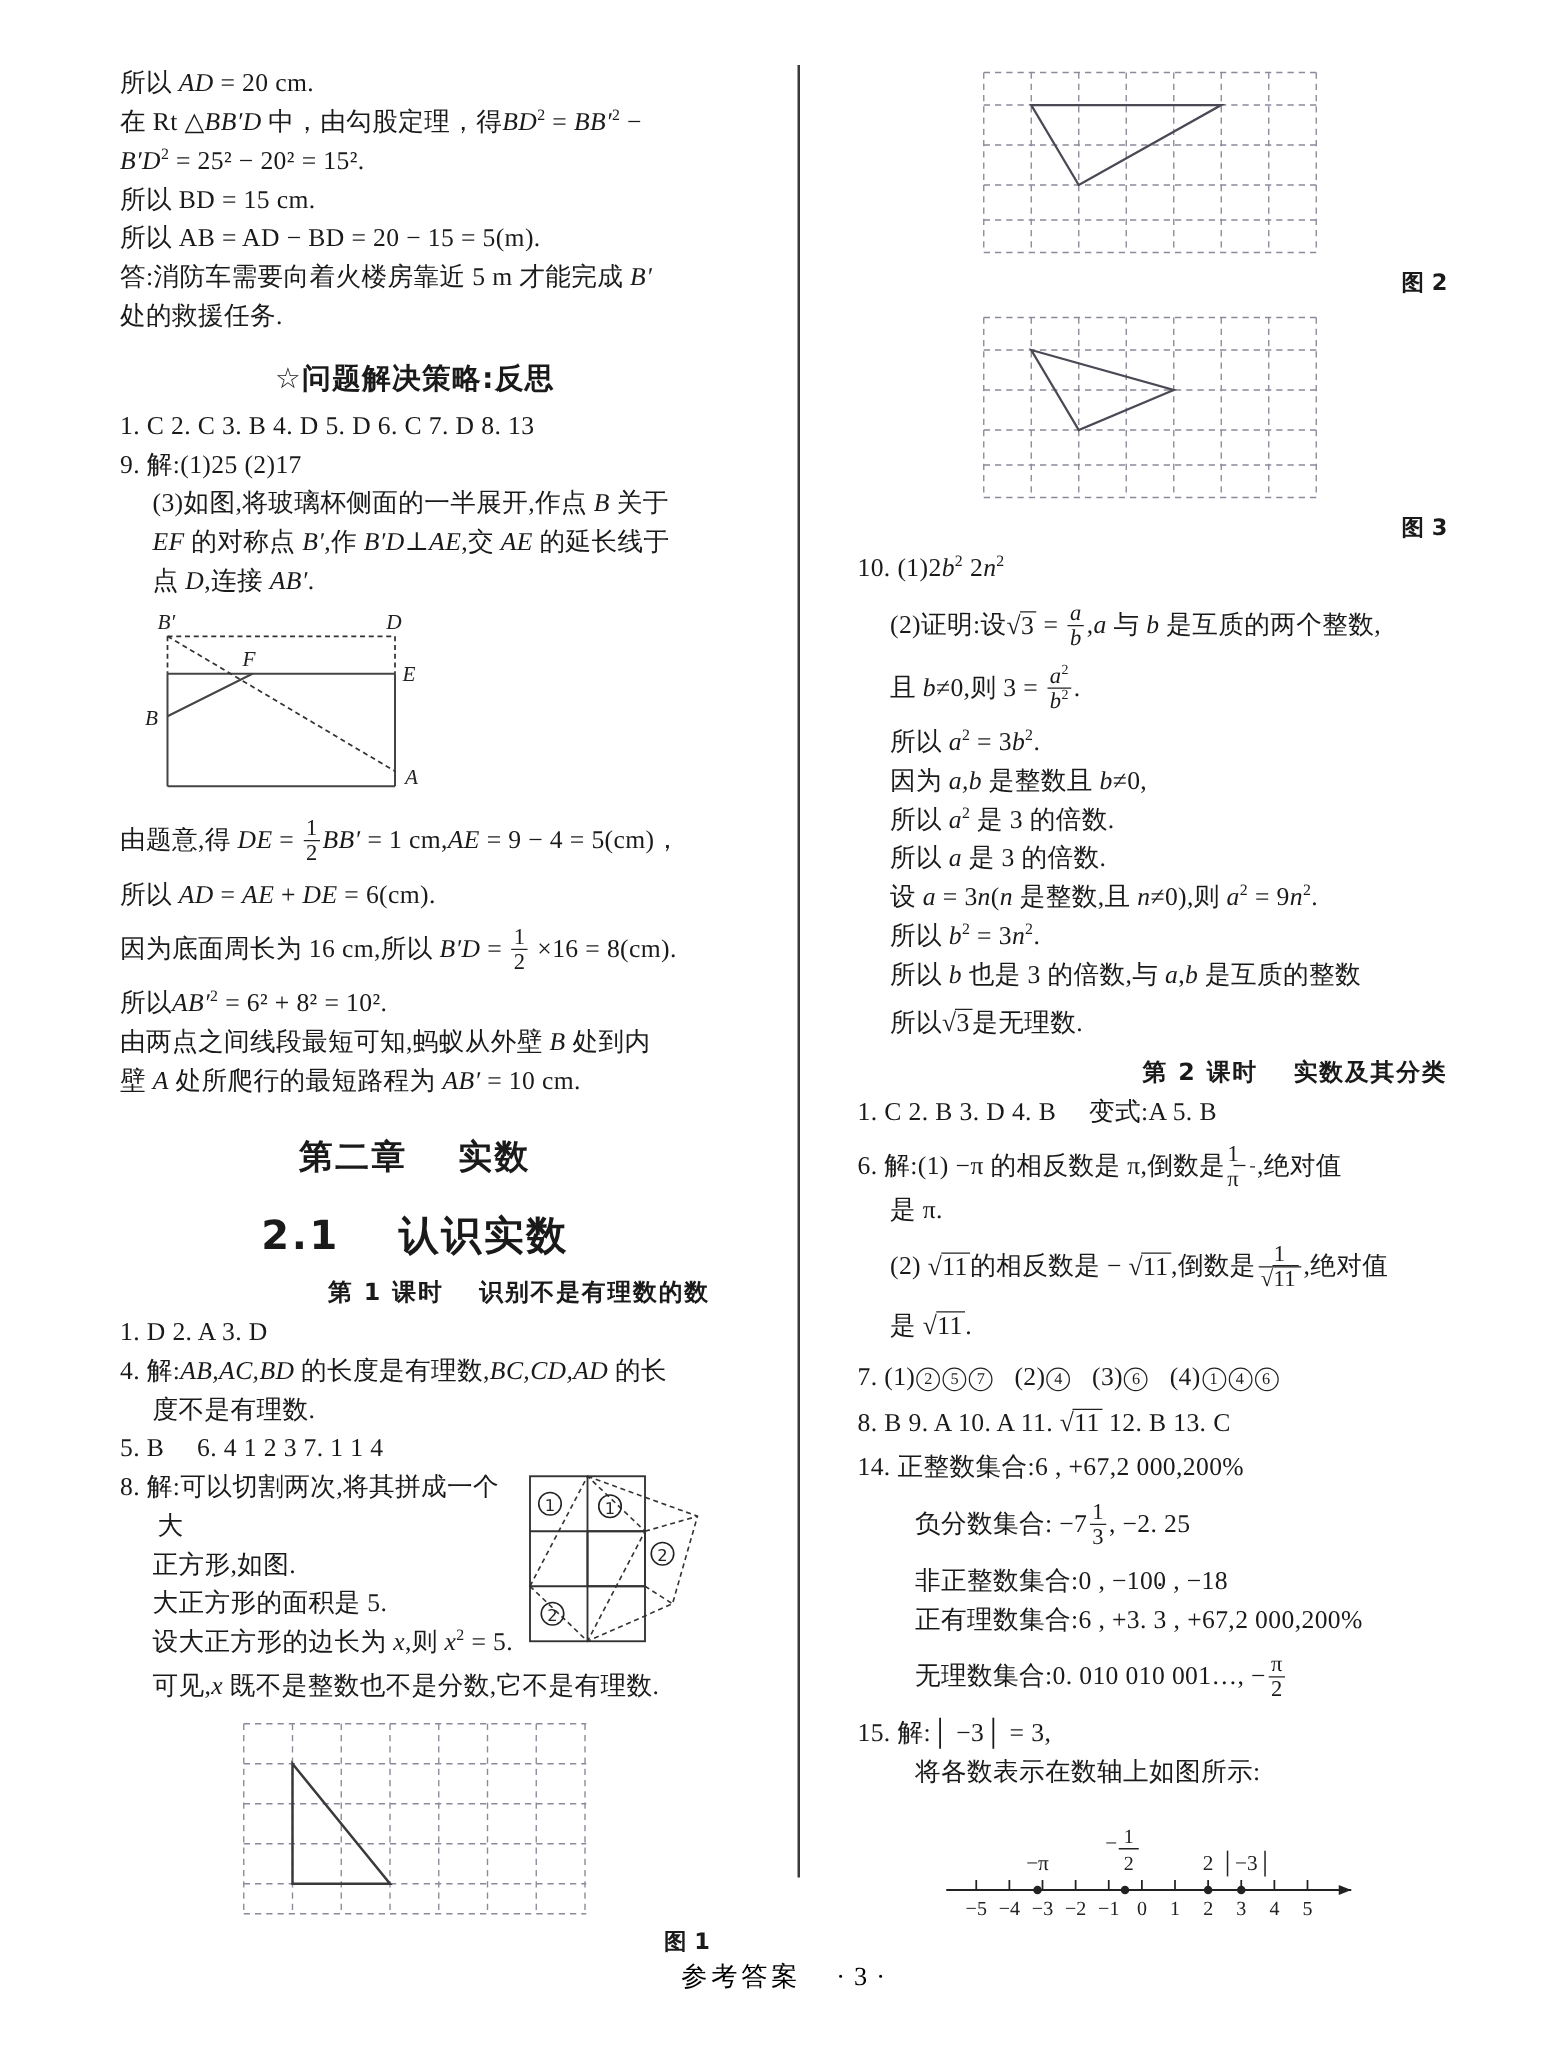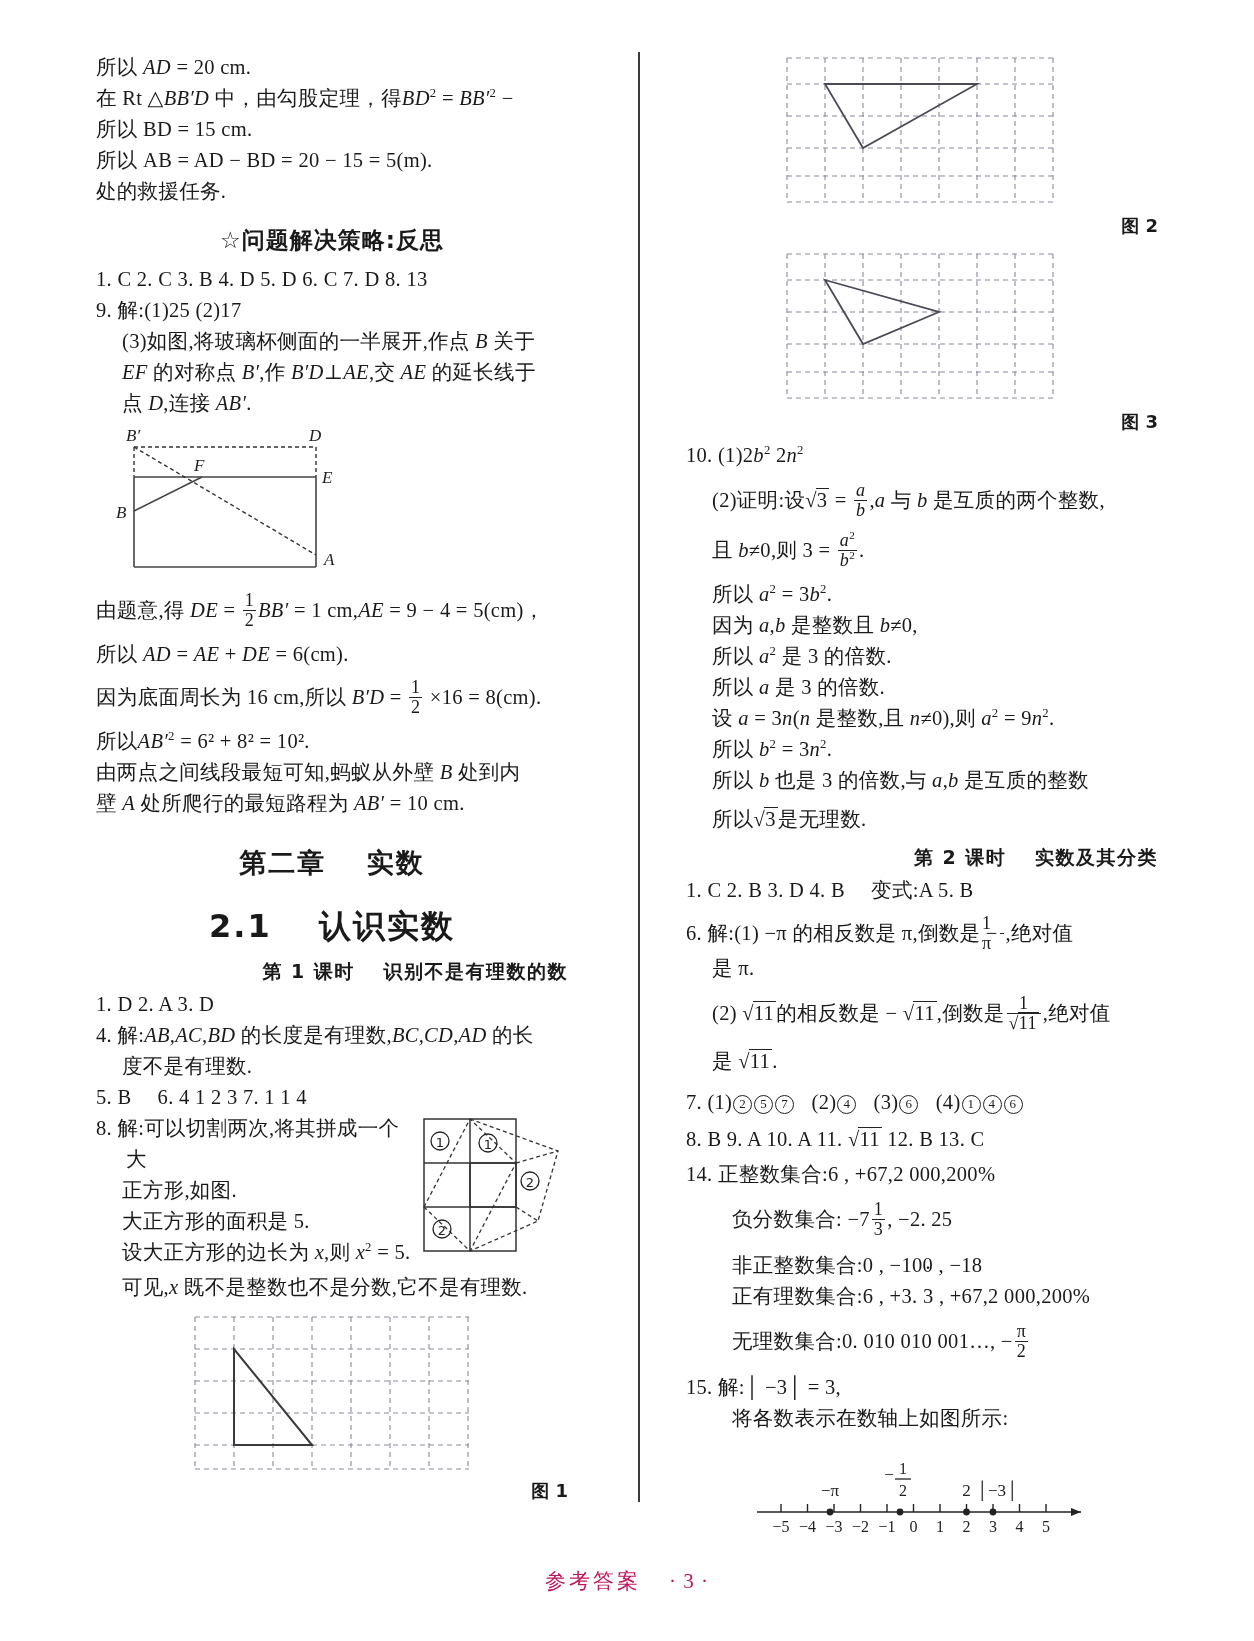--- a/index.html
+++ b/index.html
@@ -108,45 +108,51 @@
   .fig-wrap{text-align:center;}
   .fig-inline-right{float:right;margin:2px 0 0 8px;}
   svg{display:block;}
   .fig-center{margin:0 auto;}
 
   
   .footer{
     position:absolute;left:0;right:0;bottom:46px;
     text-align:center;
     font-family:"Liberation Serif","DejaVu Serif",serif;
-    font-size:21px;letter-spacing:3px;color:#be185d;
+    font-size:21px;letter-spacing:3px;color:#000000;
   }
   .footer .pg{margin-left:28px;letter-spacing:1px;}
 </style>
 </head>
 <body>
 
 <div class="page">
 
   <div class="columns">
 
     <div class="col left">
 
       <div class="line">
         <span>所以 </span><span class="it">AD</span><span> = 20 cm.</span>
       </div>
 
       <div class="line wrap">
         <span>在 Rt △</span><span class="it">BB′D</span><span> 中，由勾股定理，得</span><span class="it">BD</span><sup>2</sup><span> = </span><span class="it">BB′</span><sup>2</sup><span> −</span>
       </div>
 
+      <div class="line">
+        <span class="it">B′D</span><sup>2</sup><span> = 25² − 20² = 15².</span>
+      </div>
 
       <div class="line">所以 BD = 15 cm.</div>
       <div class="line">所以 AB = AD − BD = 20 − 15 = 5(m).</div>
 
+      <div class="line wrap">
+        <span>答:消防车需要向着火楼房靠近 5 m 才能完成 </span><span class="it">B′</span>
+      </div>
       <div class="line">处的救援任务.</div>
 
       <div class="h-strategy">☆问题解决策略:反思</div>
 
       <div class="line">1. C   2. C   3. B   4. D   5. D   6. C   7. D   8. 13</div>
 
       <div class="line hang2">
         <span>9.</span> <span>解:(1)25    (2)17</span>
       </div>
       <div class="line ind1">

